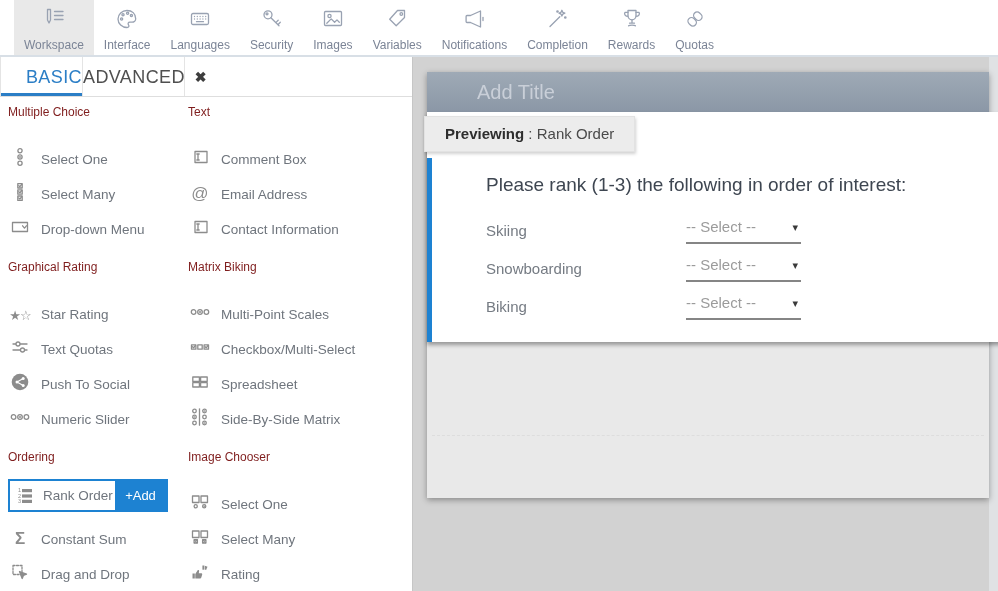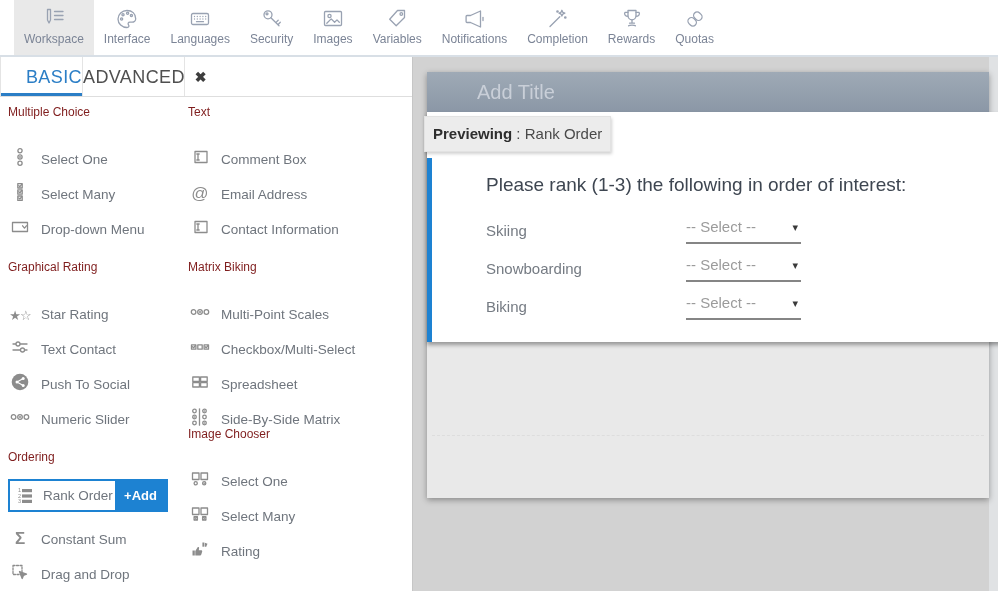--- a/index.html
+++ b/index.html
@@ -5,21 +5,21 @@
   *{margin:0;padding:0;box-sizing:border-box}
   html,body{width:998px;height:591px}
   body{position:relative;font-family:"Liberation Sans",sans-serif;background:#fff;overflow:hidden}
 
   
   .toolbar{position:absolute;left:0;top:0;width:998px;height:57px;background:#fff;
            border-bottom:2px solid #d8dfe6;display:flex;align-items:stretch;padding-left:14px}
   .titem{display:flex;flex-direction:column;align-items:center;padding:5px 10px 0;cursor:pointer}
   .titem.active{background:#e9e9e9}
   .titem .ticon{height:27px;display:flex;align-items:center}
-  .titem .tlabel{font-size:12px;color:#7b8496;margin-top:0;white-space:nowrap}
+  .titem .tlabel{font-size:12px;color:#7b8496;margin-top:6px;white-space:nowrap}
   .ticon svg{stroke:#99a2b2;fill:none;stroke-width:1.3;stroke-linecap:round;stroke-linejoin:round}
 
   
   .content-bg{position:absolute;left:413px;top:57px;right:0;bottom:0;background:#d2d2d2}
   .scroll-track{position:absolute;right:0;top:57px;width:9px;bottom:0;background:#e0e2e4}
   .scroll-thumb{position:absolute;right:1px;top:60px;width:7px;height:95px;background:#b9bec5;border-radius:4px}
 
   
   .left-panel{position:absolute;left:0;top:57px;width:413px;height:534px;background:#fff;border-right:1px solid #c6c6c6}
   .panel-header{height:40px;border-bottom:1px solid #dedede;display:flex}
@@ -30,43 +30,43 @@
   .tab.adv{width:102px}
   .close-btn{width:32px;text-align:center;line-height:40px;border-left:1px solid #e4e4e4;
              color:#3d3d3d;font-size:14px;font-weight:bold;cursor:pointer}
 
   .section{position:absolute}
   #sec-mc{left:8px;top:48px;width:178px}
   #sec-text{left:188px;top:48px;width:222px}
   #sec-gr{left:8px;top:203px;width:178px}
   #sec-mt{left:188px;top:203px;width:222px}
   #sec-ord{left:8px;top:393px;width:178px}
-  #sec-ic{left:188px;top:370px;width:222px}
+  #sec-ic{left:188px;top:393px;width:222px}
   .sec-title{font-size:12px;color:#7f1d1d;height:22px;margin-bottom:5px}
   .item{height:35px;display:flex;align-items:flex-end;cursor:pointer}
   .item .picon{width:24px;display:flex;justify-content:center;align-items:center;margin-right:9px}
   .picon svg{stroke:#8c8c8c;fill:none;stroke-width:1.3;stroke-linecap:round;stroke-linejoin:round}
   .item .ilabel{font-size:13.5px;color:#6f757d;white-space:nowrap}
   .glyph{font-size:15px;color:#8c8c8c;line-height:1}
   .glyph.at{font-size:17px}
   .glyph.sigma{font-size:17px;font-weight:bold}
   .glyph.stars{font-size:13px;letter-spacing:-1px}
 
   .rank-row{display:flex;align-items:center;border:2px solid #1d82d2;background:#fff;width:160px;height:33px;cursor:pointer}
   .rank-row .picon{margin-left:3px;margin-right:6px}
   .add-btn{margin-left:auto;align-self:stretch;width:51px;background:#1d82d2;color:#fff;display:flex;
-           align-items:center;justify-content:center;font-size:13px;font-weight:bold;cursor:pointer}
+           align-items:center;justify-content:center;font-size:13px;font-weight:normal;cursor:pointer}
 
   
   .preview{position:absolute;left:427px;top:72px;width:562px;height:426px;background:#e9e9e9;
            box-shadow:0 2px 6px rgba(0,0,0,.35)}
   .pv-header{height:40px;background:linear-gradient(#9faab6,#8b97a6);color:#c9cfd8;font-size:20px;
              line-height:40px;padding-left:50px;cursor:pointer}
   .pv-badge{position:absolute;left:-3px;top:44px;background:#ececec;border:1px solid #e2e2e2;
-            box-shadow:1px 2px 3px rgba(0,0,0,.18);padding:0 8px;height:36px;line-height:34px;
+            box-shadow:1px 2px 3px rgba(0,0,0,.18);padding:0 20px;height:36px;line-height:34px;
             font-size:15px;color:#4a4a4a;z-index:3;white-space:nowrap}
   .pv-badge b{color:#2e2e2e}
   .q-card{position:absolute;left:0;top:40px;width:620px;height:230px;background:#fff;
           box-shadow:0 3px 4px rgba(0,0,0,.35)}
   .blue-bar{position:absolute;left:0;top:46px;bottom:0;width:5px;background:#1d82d2}
   .q-title{position:absolute;left:59px;top:62px;font-size:19px;color:#3e4651}
   .q-row-label{position:absolute;left:59px;font-size:15px;color:#757b83}
   .sel{position:absolute;left:259px;width:115px;height:30px;border-bottom:2px solid #858585;cursor:pointer}
   .sel-val{display:block;padding-right:14px;font-size:15px;color:#9b9b9b;line-height:26px}
   .sel-caret{position:absolute;right:3px;top:7px;font-size:11px;color:#3a3a3a}
@@ -264,21 +264,21 @@
     </div>
     <div class="item">
       <span class="picon">
         <svg width="20" height="20" viewBox="0 0 20 20">
             <path d="M3 7 H17"></path>
             <circle cx="8" cy="7" r="2" fill="#fff"></circle>
             <path d="M3 13 H17"></path>
             <circle cx="12.5" cy="13" r="2" fill="#fff"></circle>
           </svg>
       </span>
-      <span class="ilabel">Text Contact</span>
+      <span class="ilabel">Text Quotas</span>
     </div>
     <div class="item">
       <span class="picon">
         <svg width="20" height="20" viewBox="0 0 20 20">
             <circle cx="10" cy="10" r="8.3" fill="#8c8c8c" stroke="none"></circle>
             <path d="M8.3 9.3 l4-2.3 M8.3 10.7 l4 2.3" stroke="#fff" stroke-width="1.1"></path>
             <circle cx="13.2" cy="6.4" r="1.5" fill="#fff" stroke="none"></circle>
             <circle cx="7" cy="10" r="1.5" fill="#fff" stroke="none"></circle>
             <circle cx="13.2" cy="13.6" r="1.5" fill="#fff" stroke="none"></circle>
           </svg>

